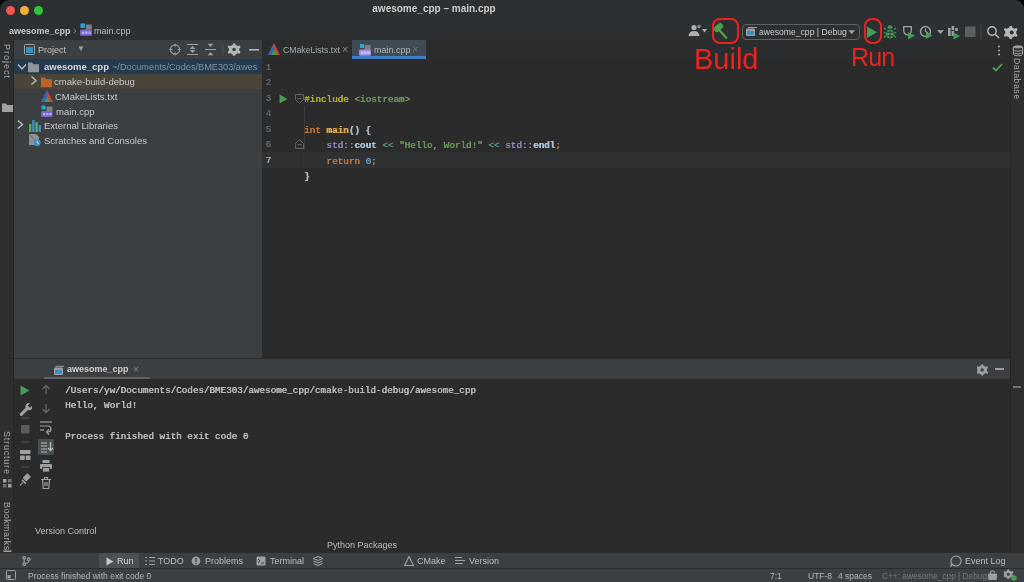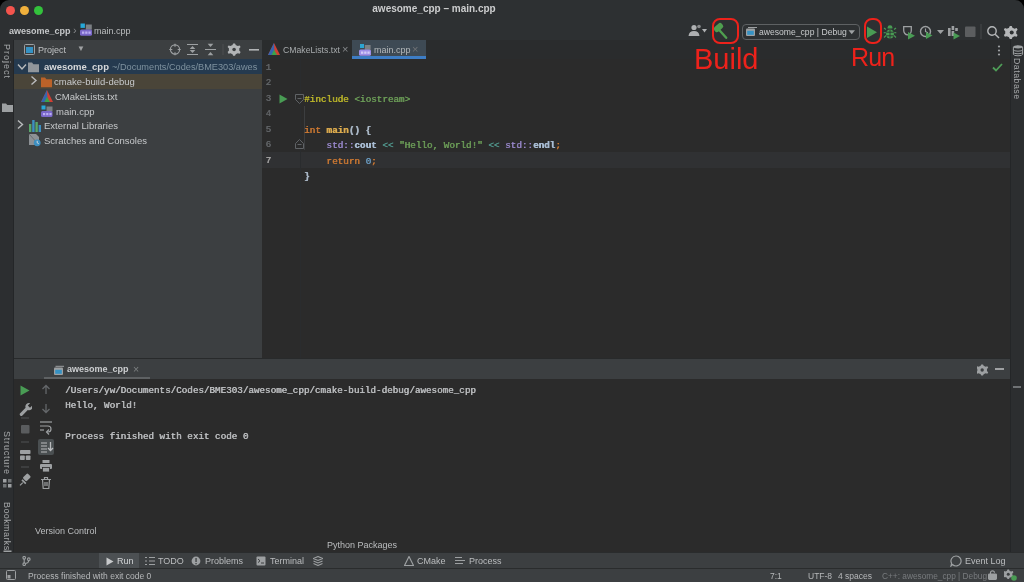--- a/index.html
+++ b/index.html
@@ -420,21 +420,21 @@
 <div class="abs t9" style="left:327px;top:540px;">Python Packages</div>
 <svg class="abs" style="left:404px;top:556px;" width="10" height="10" viewBox="0 0 10 10">
     <path d="M5 0.5 L9.5 9.5 L0.5 9.5 Z" fill="none" stroke="#9da0a2" stroke-width="1.2"></path>
   </svg>
 <div class="abs t9" style="left:417px;top:556px;">CMake</div>
 <svg class="abs" style="left:455px;top:556px;" width="10" height="10" viewBox="0 0 10 10">
     <g stroke="#9da0a2" stroke-width="1.2" fill="none">
       <path d="M0 1.5 h7 M0 4.5 h10 M0 7.5 h8"></path>
     </g>
   </svg>
-<div class="abs t9" style="left:469px;top:556px;">Process</div>
+<div class="abs t9" style="left:469px;top:556px;">Version</div>
 <svg class="abs" style="left:950px;top:555px;" width="12" height="12" viewBox="0 0 12 12">
     <path d="M6 1 a5 5 0 1 1 -3.5 8.5 L1 11 l0.6 -2.6 A5 5 0 0 1 6 1 z" fill="none" stroke="#9da0a2" stroke-width="1.2"></path>
   </svg>
 <div class="abs t9" style="left:965px;top:556px;">Event Log</div>
 
 <div class="abs" id="statusbar"></div>
 <svg class="abs" style="left:6px;top:570px;" width="10" height="10" viewBox="0 0 10 10">
     <rect x="0.5" y="0.5" width="9" height="9" rx="1" fill="none" stroke="#9da0a2"></rect>
     <rect x="1.5" y="5" width="3" height="3.5" fill="#9da0a2"></rect>
   </svg>

